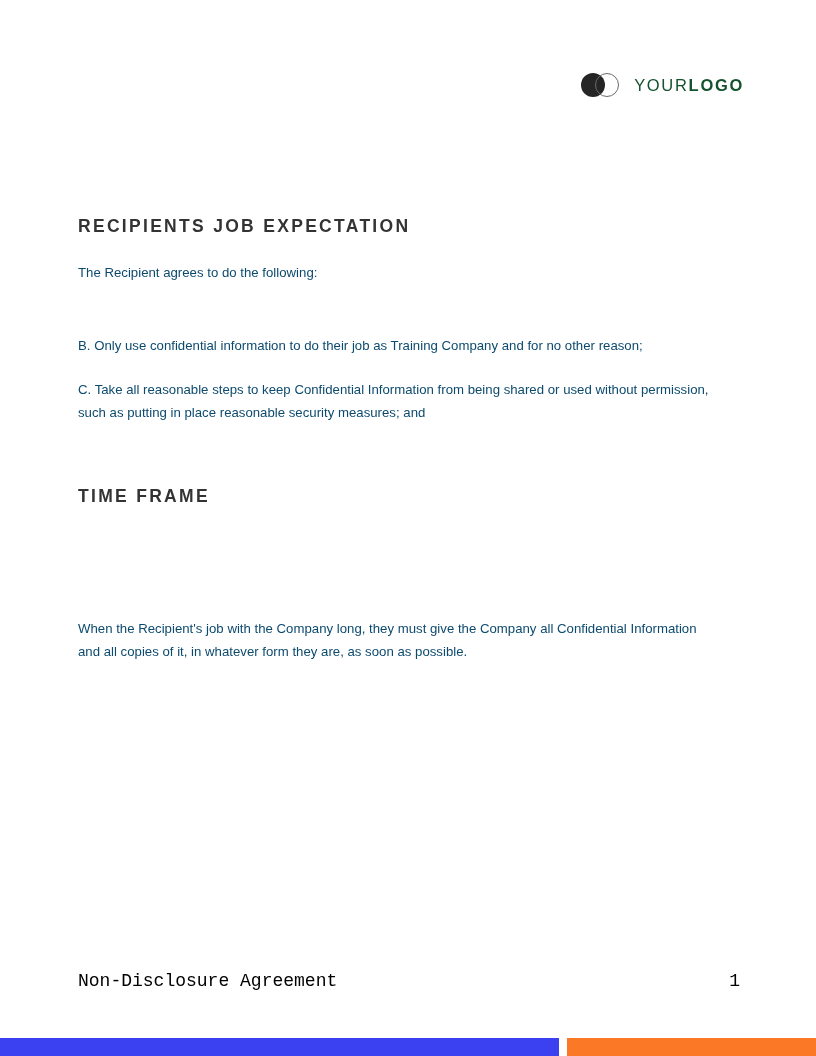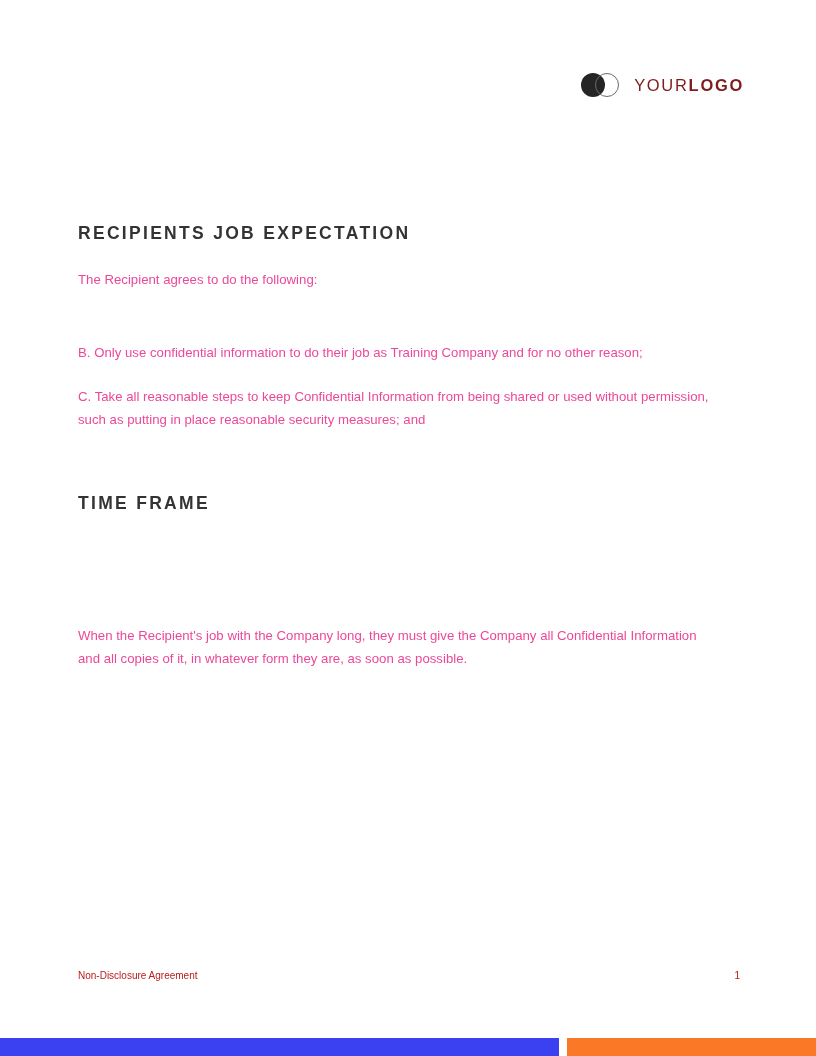--- a/index.html
+++ b/index.html
@@ -60,49 +60,49 @@
     top: 0;
     width: 22px;
     height: 22px;
     border-radius: 50%;
     border: 1px solid #6a6a6a;
     background: transparent;
   }
   .logo-text {
     font-size: 16.5px;
     letter-spacing: 1.7px;
-    color: #7f1d1d;
+    color: #14532d;
     white-space: nowrap;
     line-height: 1;
   }
   .logo-text .lt-light { font-weight: 400; }
   .logo-text .lt-bold  { font-weight: 700; }
 
   
   .content {
     position: absolute;
     left: 78px;
-    top: 223px;
+    top: 216px;
     width: 640px;
   }
 
   h2.section-heading {
     margin: 0;
     font-size: 17.5px;
     font-weight: 700;
     letter-spacing: 2.3px;
     color: #333333;
     line-height: 1.2;
   }
 
   p.body-text {
     margin: 0;
     font-size: 13.2px;
     font-weight: 400;
-    color: #ec4899;
+    color: #0c4a6e;
     line-height: 1.72;
     letter-spacing: 0.01px;
   }
 
   .sp-intro    { height: 28px; }
   .sp-item     { height: 22px; }
   .sp-section  { height: 61px; }
   .sp-head-gap { height: 25px; }
 
   
@@ -110,24 +110,25 @@
     position: absolute;
     left: 78px;
     right: 76px;
     top: 969px;
     display: flex;
     justify-content: space-between;
     align-items: baseline;
   }
   .footer-label,
   .footer-page {
-    font-size: 10px;
-    color: #b91c1c;
+    font-size: 18px;
+    color: #000000;
     font-weight: 400;
     line-height: 1.4;
+    font-family: Liberation Mono, monospace;
   }
 
   
   .bar {
     position: absolute;
     bottom: 0;
     height: 18px;
   }
   .bar-blue {
     left: 0;

